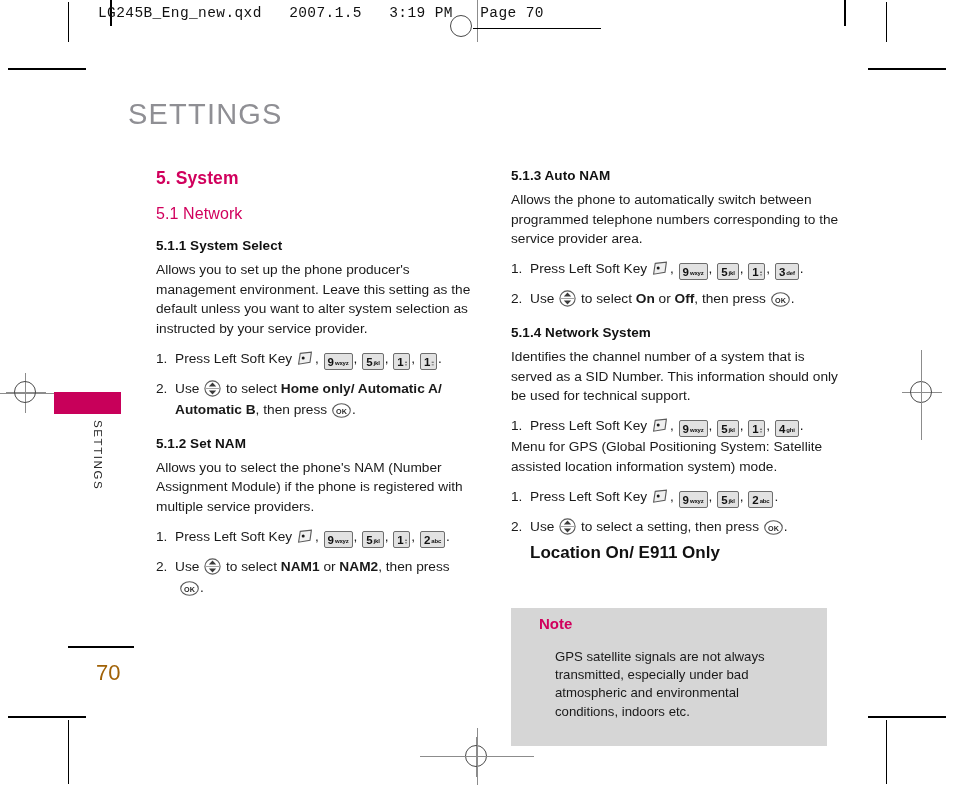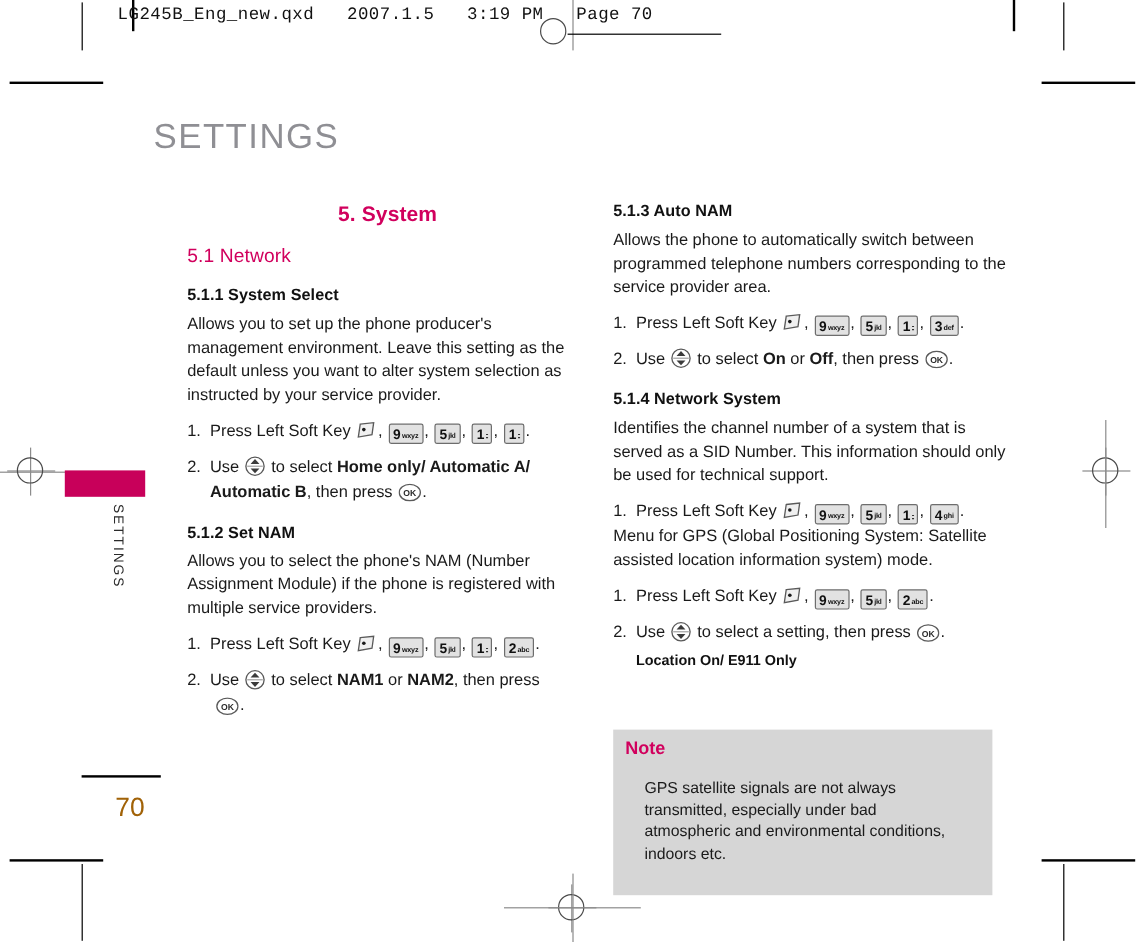--- a/index.html
+++ b/index.html
@@ -55,41 +55,41 @@
   .pnum-rule{position:absolute;left:68px;top:646px;width:66px;height:2px;background:#000;}
   .pnum{position:absolute;left:96px;top:660px;font-size:22px;color:#a16207;}
 
   
   .col{position:absolute;top:168px;width:334px;color:#1a1a1a;}
   .col-left{left:156px;}
   .col-right{left:511px;}
 
   h2.h-major{
     font-size:17.5px;font-weight:bold;color:#d1005d;
-    margin:0 0 8px 0;letter-spacing:0.1px;text-align:center;
+    margin:0 0 8px 0;letter-spacing:0.1px;
   }
   h3.h-sub{
     font-size:16px;font-weight:400;color:#d1005d;
     margin:16px 0 8px 0;letter-spacing:0.1px;
   }
   h4.h-min{
     font-size:13.5px;font-weight:bold;color:#111;
     margin:15px 0 7px 0;letter-spacing:0.05px;
   }
   p.body{
     font-size:13.7px;line-height:1.44;margin:0 0 10px 0;color:#1a1a1a;
   }
   .step{
     font-size:13.7px;line-height:1.52;margin:9px 0 0 0;
     display:block;position:relative;padding-left:19px;color:#1a1a1a;
   }
   .step .num{position:absolute;left:0;top:0;}
   .step b{font-weight:bold;}
   .indent-line{
-    display:block;font-size:12px;font-weight:bold;margin:6px 0 0 19px;color:#111;
+    display:block;font-size:17px;font-weight:bold;margin:6px 0 0 19px;color:#111;
   }
 
   
   .key{
     display:inline-block;vertical-align:-3px;
     border:1px solid #6d6d6d;background:#e2e2e2;
     border-radius:2px;padding:0 3px;height:15px;line-height:15px;
     margin:0 1px;white-space:nowrap;box-sizing:content-box;
   }
   .key .d{font-size:11.5px;font-weight:bold;color:#111;}
@@ -107,21 +107,21 @@
     position:relative;margin:0 1px;
   }
   .okkey{
     display:inline-block;vertical-align:-4px;width:19px;height:15px;
     position:relative;margin:0 1px;
   }
 
   
   .notebox{
     position:absolute;left:511px;top:608px;width:316px;
-    background:#d6d6d6;padding:7px 10px 9px 10px;box-sizing:border-box;
+    background:#d6d6d6;padding:7px 10px 9px 28px;box-sizing:border-box;
   }
   .note-title{font-size:15px;font-weight:bold;color:#d1005d;margin:0 0 2px 0;}
   .note-body{font-size:13.2px;line-height:1.38;color:#1a1a1a;margin:16px;}
 </style>
 </head>
 <body>
 
 <div class="page">
 
   <div class="crop h" style="left:8px;top:68px;"></div>

